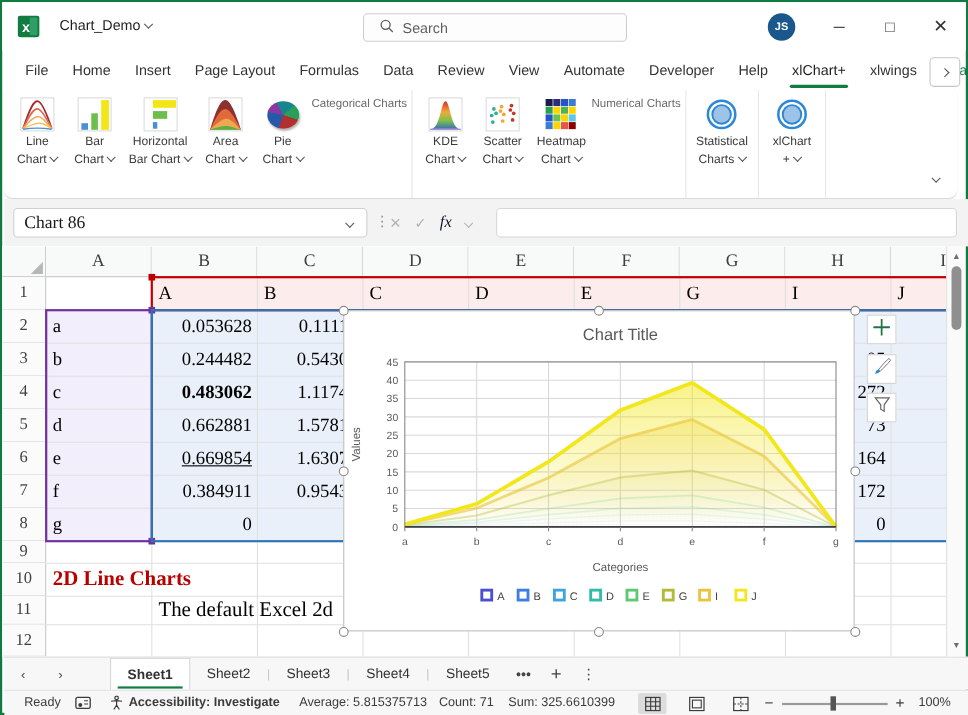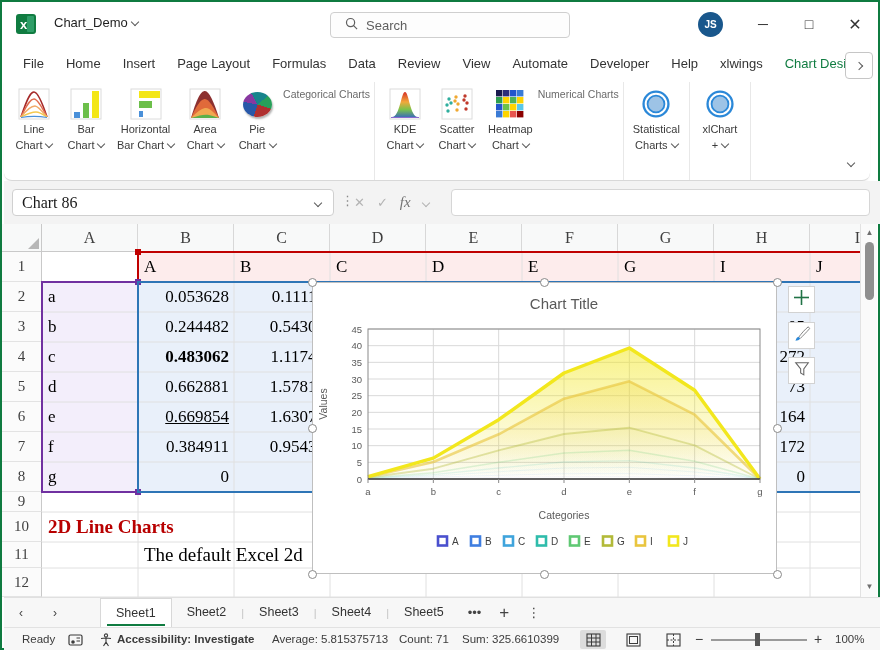--- a/index.html
+++ b/index.html
@@ -28,21 +28,21 @@
   .rlab{font-size:11px;color:#3b3b3b;line-height:13px;text-align:center;margin-top:3px;white-space:nowrap;}
   .glabel{font-size:10.5px;color:#6a6a6a;text-align:center;padding:2px 0 4px 0;}
   .collapse-chev{position:absolute;left:846px;top:152px;}
   .cv{display:inline-block;width:5px;height:5px;border-right:1.3px solid #5a5a5a;border-bottom:1.3px solid #5a5a5a;transform:rotate(45deg);margin-left:4px;vertical-align:2px;}
   
   .formularow{position:absolute;left:2px;top:179px;width:876px;height:43px;background:#f3f3f3;}
   .namebox{position:absolute;left:8px;top:8px;width:322px;height:27px;background:#fff;border:1px solid #d0d0d0;border-radius:4px;box-sizing:border-box;font-family:"Liberation Serif",serif;font-size:16px;color:#1a1a1a;line-height:25px;padding-left:9px;}
   .namebox .cv{position:absolute;right:12px;top:10px;}
   .kebab{position:absolute;left:337px;top:12px;color:#8a8a8a;font-size:13px;letter-spacing:0;}
   .fxarea{position:absolute;left:350px;top:8px;height:27px;display:flex;align-items:center;gap:12px;color:#b3b3b3;font-size:13px;}
-  .fxarea .fx{font-family:"Liberation Serif",serif;font-style:italic;font-size:15px;color:#737373;}
+  .fxarea .fx{font-family:"Liberation Serif",serif;font-style:italic;font-size:15px;color:#0f172a;}
   .formulainput{position:absolute;left:447px;top:8px;width:419px;height:27px;background:#fff;border:1px solid #d6d6d6;border-radius:4px;box-sizing:border-box;}
   
   .gridwrap{position:absolute;left:0;top:222px;width:858px;height:373px;background:#fff;overflow:hidden;}
   .colhead{position:absolute;top:0;height:28px;background:#f8f9f9;border-right:1px solid #d8d8d8;border-bottom:1px solid #c9c9c9;box-sizing:border-box;font-family:"Liberation Serif",serif;font-size:16px;color:#3f3f3f;text-align:center;line-height:27px;}
   .corner{position:absolute;left:0;top:0;width:40px;height:28px;background:#f8f9f9;border-right:1px solid #c9c9c9;border-bottom:1px solid #c9c9c9;box-sizing:border-box;}
   .corner .tri{position:absolute;right:2px;bottom:2px;width:0;height:0;border-left:11px solid transparent;border-bottom:11px solid #b7b7b7;}
   .rownum{position:absolute;left:0;width:40px;background:#fbfbfb;border-right:1px solid #c9c9c9;border-bottom:1px solid #e3e3e3;box-sizing:border-box;font-family:"Liberation Serif",serif;font-size:15px;color:#3f3f3f;text-align:center;display:flex;align-items:center;justify-content:center;}
   .rangefill{position:absolute;}
   .gridlines{position:absolute;left:0;top:0;pointer-events:none;}
   .cell{position:absolute;font-family:"Liberation Serif",serif;font-size:17px;color:#000;white-space:nowrap;box-sizing:border-box;padding:0 5px;overflow:hidden;}
@@ -54,21 +54,21 @@
   .chartbox{position:absolute;background:#fff;border:1px solid #bfbfbf;box-sizing:border-box;}
   .chandle{position:absolute;width:9px;height:9px;border-radius:50%;background:#fff;border:1.4px solid #8a8a8a;box-sizing:border-box;}
   .sidebtn{position:absolute;width:27px;height:27px;background:#fff;border:1px solid #d2d2d2;box-sizing:border-box;display:flex;align-items:center;justify-content:center;cursor:pointer;}
   .vscroll{position:absolute;left:858px;top:222px;width:17px;height:373px;background:#fafafa;border-left:1px solid #e2e2e2;box-sizing:border-box;}
   .vthumb{position:absolute;left:4px;top:18px;width:9px;height:58px;border-radius:5px;background:#8f8f8f;}
   .varrow{position:absolute;left:0;width:17px;height:16px;color:#6e6e6e;font-size:8px;text-align:center;line-height:16px;}
   
   .sheetrow{position:absolute;left:2px;top:595px;width:876px;height:30px;background:#f7f7f7;border-top:1px solid #e0e0e0;box-sizing:border-box;display:flex;align-items:center;}
   .navarrow{width:34px;text-align:center;color:#444;font-size:12px;cursor:pointer;}
   .sheettab{padding:0 15px;font-size:12.5px;color:#333;height:29px;line-height:29px;cursor:pointer;position:relative;}
-  .sheettab.active{background:#fff;font-weight:normal;border:1px solid #d8d8d8;border-bottom:none;box-sizing:border-box;text-align:center;}
+  .sheettab.active{background:#fff;font-weight:bold;border:1px solid #d8d8d8;border-bottom:none;box-sizing:border-box;text-align:center;}
   .sheettab.active::after{content:"";position:absolute;left:6px;right:6px;bottom:1px;height:2.5px;background:#107c41;}
   .tabsep{color:#c4c4c4;font-size:11px;}
   .sheetmisc{color:#444;font-size:13px;padding:0 9px;cursor:pointer;}
   
   .statusbar{position:absolute;left:2px;top:625px;width:876px;height:23px;background:#f7f7f7;border-top:1px solid #e2e2e2;box-sizing:border-box;font-size:11.5px;color:#3b3b3b;}
   .sitem{position:absolute;top:0;height:22px;line-height:22px;white-space:nowrap;}
   .viewicon{position:absolute;top:2px;width:26px;height:19px;display:flex;align-items:center;justify-content:center;border-radius:2px;}
   .viewicon.active{background:#dcdcdc;}
   .zoomtrack{position:absolute;top:11px;height:1.5px;background:#9a9a9a;}
   .zoomhandle{position:absolute;top:5px;width:5px;height:13px;background:#555;}
@@ -105,20 +105,21 @@
       <div class="tab">Home</div>
       <div class="tab">Insert</div>
       <div class="tab">Page Layout</div>
       <div class="tab">Formulas</div>
       <div class="tab">Data</div>
       <div class="tab">Review</div>
       <div class="tab">View</div>
       <div class="tab">Automate</div>
       <div class="tab">Developer</div>
       <div class="tab">Help</div>
+      <div class="tab active">xlChart+</div>
       <div class="tab">xlwings</div>
       <div class="tab accent">Chart Design</div>
     </div>
   <div class="morebtn">
       <span class="cv" style="transform:rotate(-45deg);margin:0;"></span>
     </div>
 
   <div class="ribbon" id="ribbon">
       <div class="rgroup">
         <div class="rbtns">

